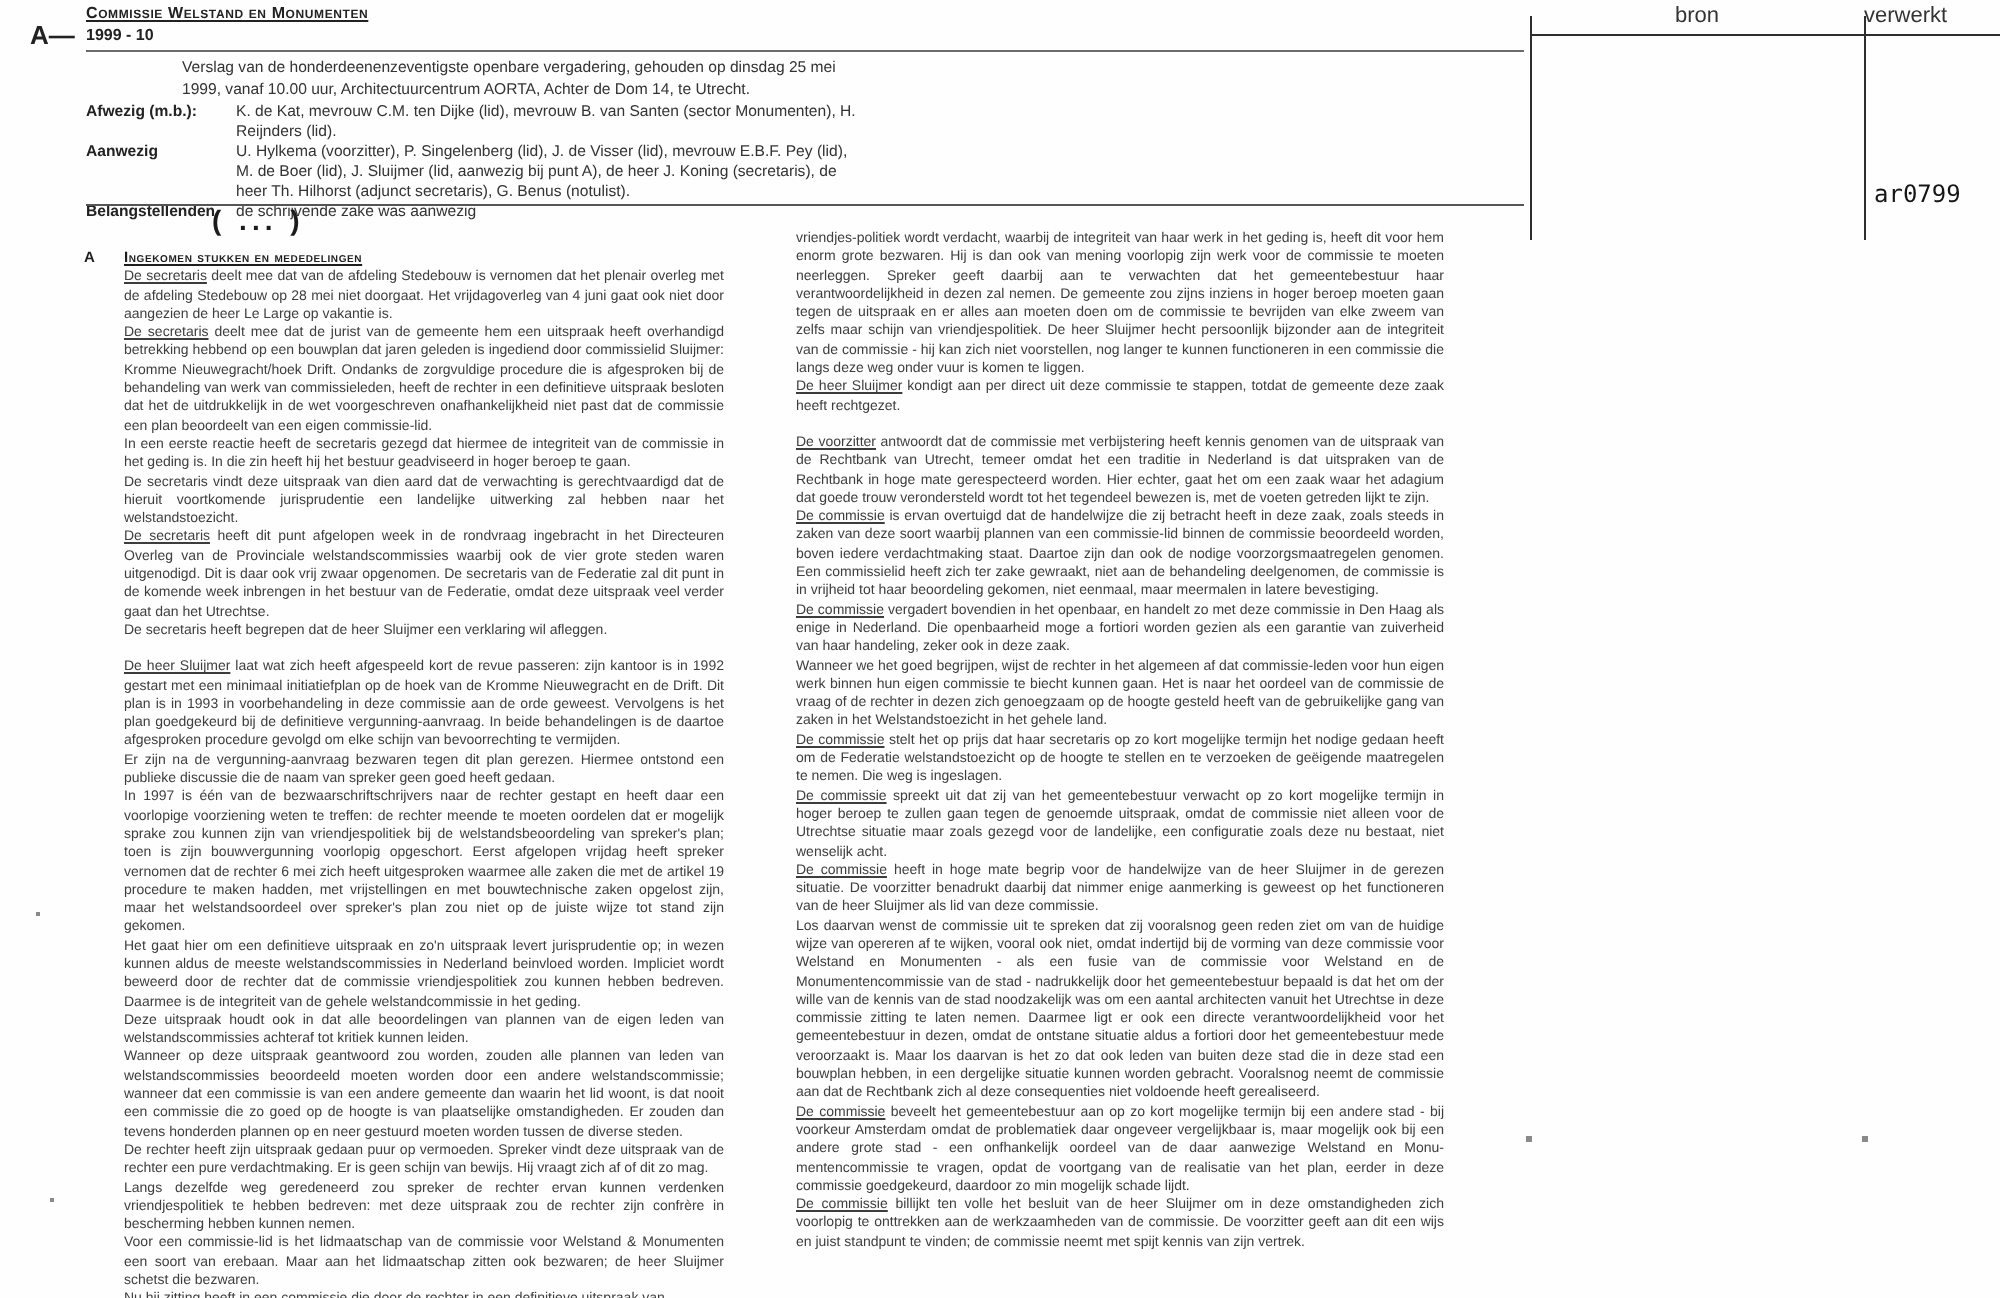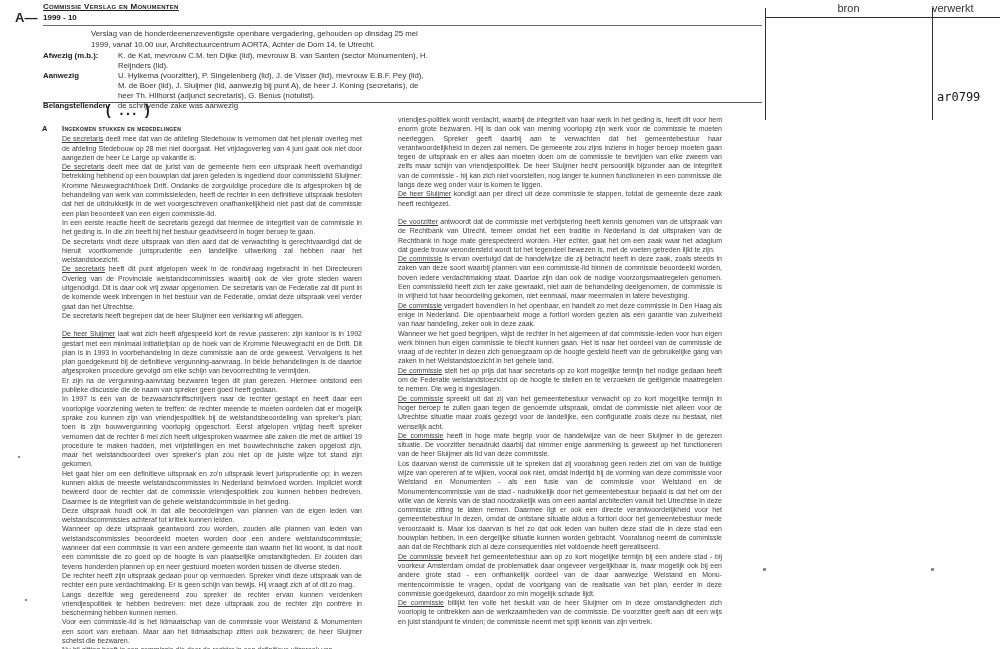--- a/index.html
+++ b/index.html
@@ -31,40 +31,40 @@
            font-family:"DejaVu Sans Mono",monospace;font-size:11.5px;line-height:13.5px;color:#151515;}
   .st-code{position:absolute;left:172px;top:50px;font-family:"DejaVu Sans Mono",monospace;
            font-size:12px;color:#151515;margin-top:40px;}
   
   .col{position:absolute;font-size:7px;line-height:9.3px;color:#3d3d3d;}
   .col-a{left:42px;top:106px;width:320px;}
   .col-b{left:398px;top:115px;width:324px;}
   .ellipsis{margin-left:64px;font-size:14px;font-weight:bold;letter-spacing:2.5px;color:#1c1c1c;height:16px;}
   .section-row{display:flex;margin-top:2px;margin-bottom:1px;font-weight:bold;color:#1e1e1e;}
   .section-letter{width:20px;font-size:7.5px;}
-  .section-title{font-size:7.5px;font-variant:small-caps;letter-spacing:.3px;}
+  .section-title{font-size:7.5px;font-variant:small-caps;letter-spacing:.3px;text-decoration:underline;}
   .col-a .col-body{margin-left:20px;width:300px;}
   p.body-par{margin:0;text-align:justify;}
   p.gap{margin-top:9px;}
   .lead{text-decoration:underline;}
   
   .dot{position:absolute;background:#8a8a8a;}
   .d1{left:763px;top:568px;width:3px;height:3px;}
   .d2{left:931px;top:568px;width:3px;height:3px;}
   .d3{left:25px;top:599px;width:2px;height:2px;}
   .d4{left:18px;top:456px;width:2px;height:2px;}
 </style>
 </head>
 <body>
 
 <div class="page">
 
   <div class="margin-marker">A—</div>
 
-  <div class="committee">Commissie Verslag en Monumenten</div>
+  <div class="committee">Commissie Welstand en Monumenten</div>
   <div class="doc-number">1999 - 10</div>
   <div class="rule-top"></div>
   <div class="intro">Verslag van de honderdeenenzeventigste openbare vergadering, gehouden op dinsdag 25 mei 1999, vanaf 10.00 uur, Architectuurcentrum AORTA, Achter de Dom 14, te Utrecht.</div>
 
   <div class="attendance">
     <div class="att-row">
       <div class="att-label">Afwezig (m.b.):</div>
       <div class="att-value">K. de Kat, mevrouw C.M. ten Dijke (lid), mevrouw B. van Santen (sector Monumenten), H. Reijnders (lid).</div>
     </div>
     <div class="att-row">

